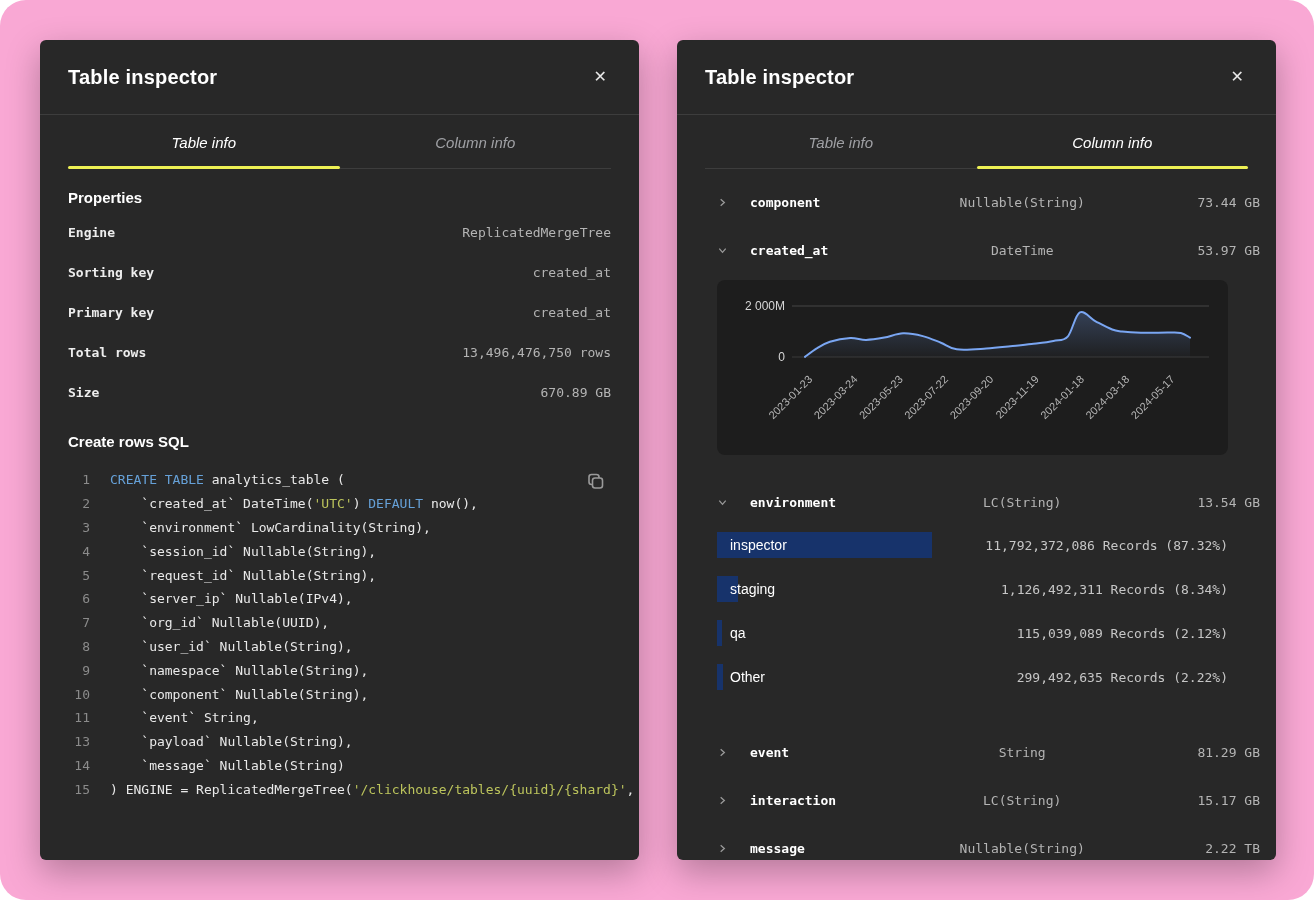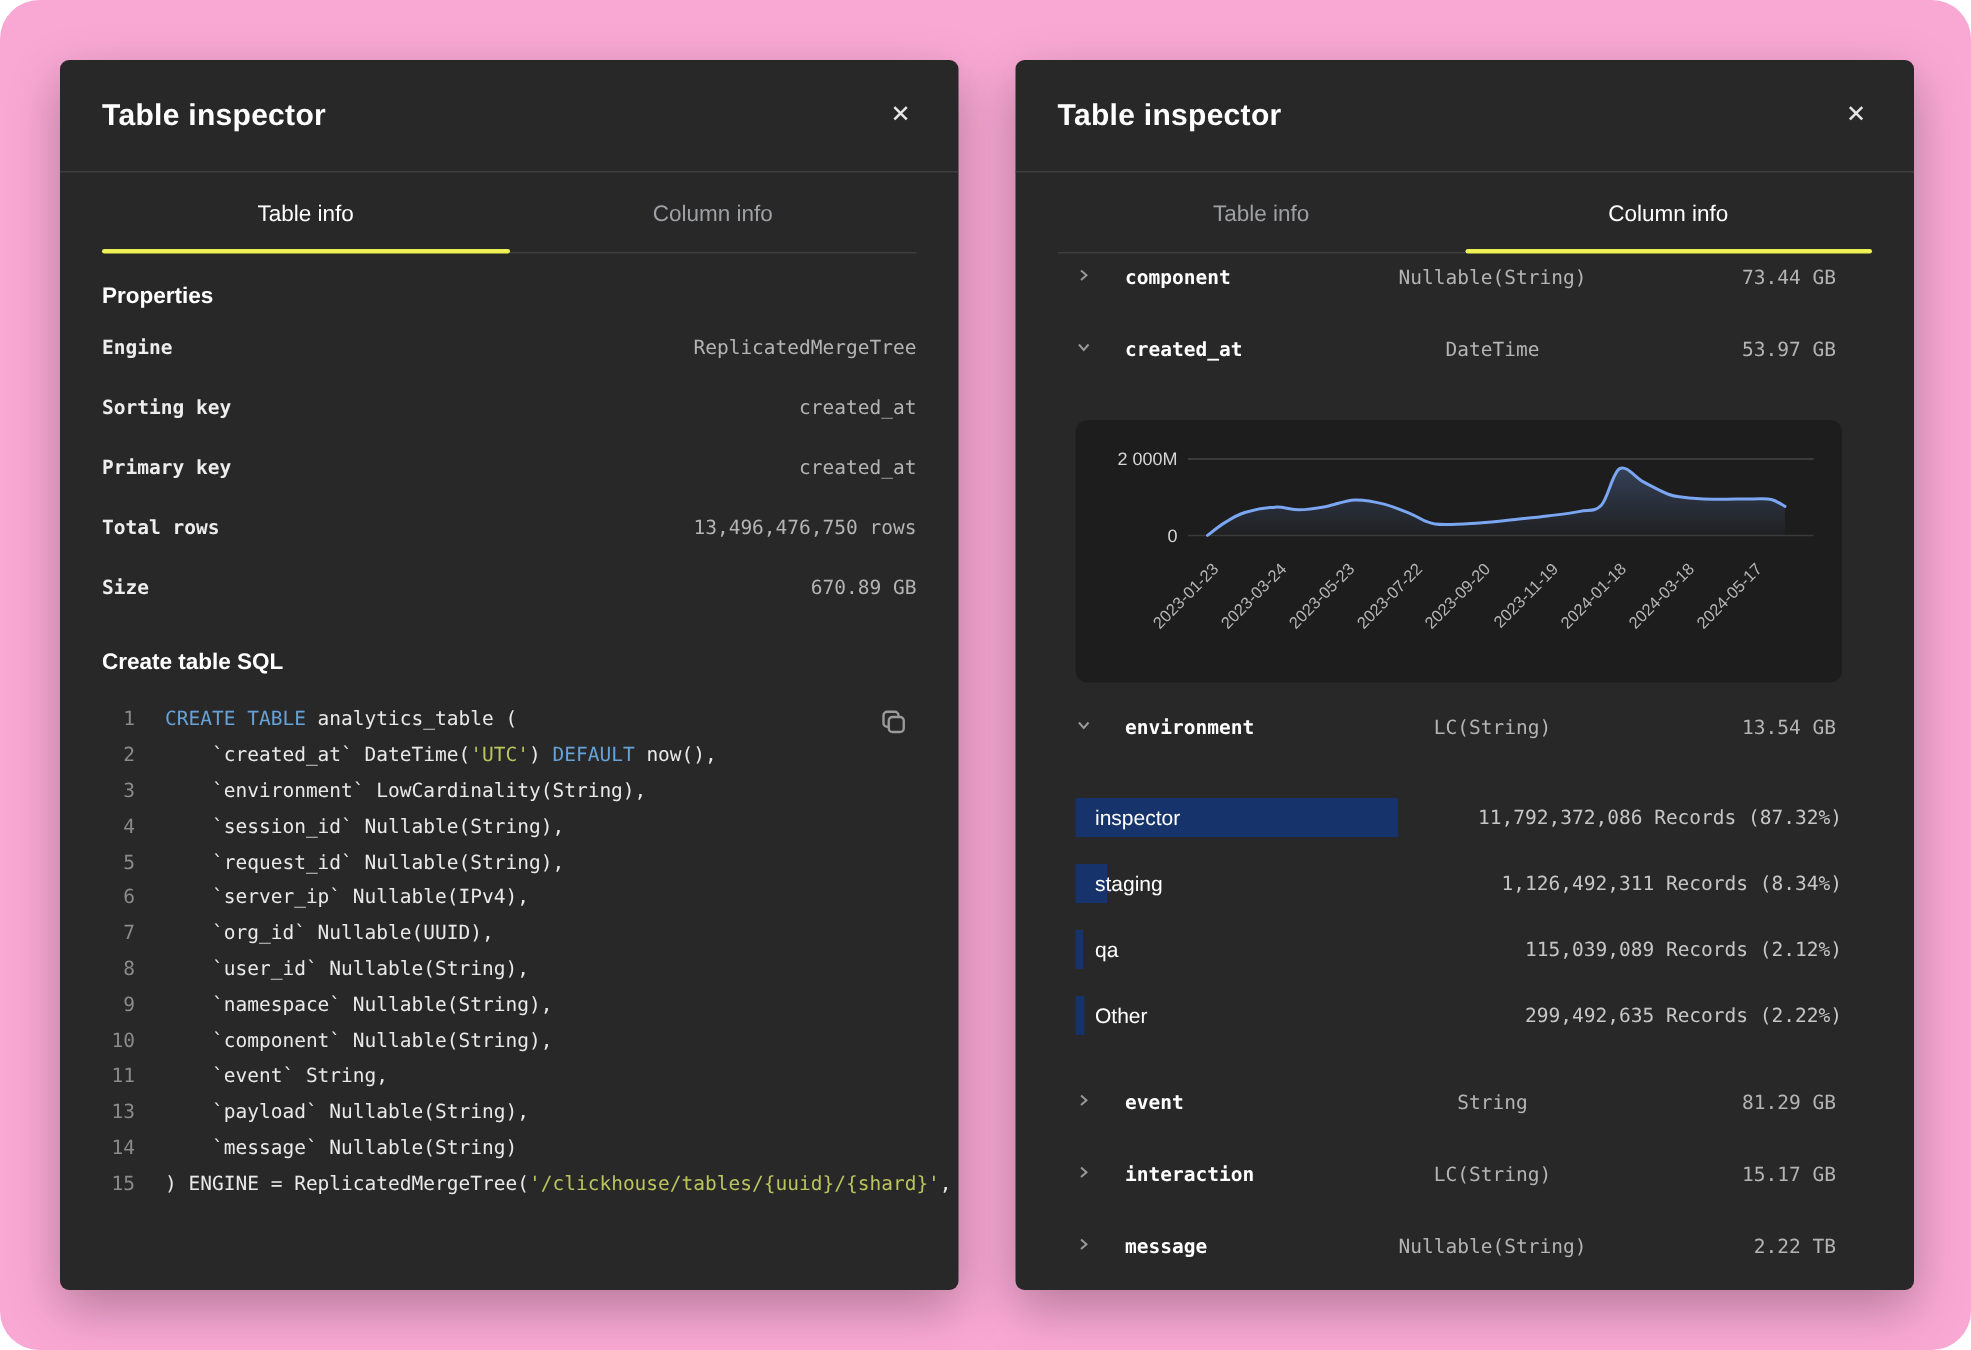--- a/index.html
+++ b/index.html
@@ -9,21 +9,21 @@
          overflow:hidden;box-shadow:0 12px 34px rgba(0,0,0,.28);}
   .panel.left{left:40px;}
   .panel.right{left:677px;}
 
   .panel-header{height:75px;display:flex;align-items:center;justify-content:space-between;
                 padding:0 28px;border-bottom:1px solid #3d3d3d;box-sizing:border-box;}
   .panel-title{color:#fff;font-size:20px;font-weight:bold;letter-spacing:.2px;}
   .close-btn{color:#e8e8e8;font-size:16px;line-height:1;cursor:pointer;background:none;border:none;
              padding:4px;font-family:"Liberation Sans",sans-serif;}
 
-  .tabs{display:flex;padding:0 28px;height:54px;box-sizing:border-box;}
+  .tabs{display:flex;padding:0 28px;height:54px;box-sizing:border-box;font-style:italic;}
   .tab{flex:1;display:flex;align-items:center;justify-content:center;font-size:15px;color:#9fa0a4;
        position:relative;cursor:pointer;}
   .tab::after{content:"";position:absolute;left:0;right:0;bottom:0;height:1px;background:#3d3d3d;}
   .tab.active{color:#fff;}
   .tab.active::after{height:3px;background:#eef154;border-radius:2px;}
 
   .content{padding:0 28px;}
   .section-heading{color:#fff;font-size:15px;font-weight:bold;margin:20px 0 6px 0;}
   .prop-row{display:flex;justify-content:space-between;align-items:center;height:40px;}
   .prop-label{font-family:"DejaVu Sans Mono",monospace;font-size:13px;font-weight:bold;color:#ededed;}
@@ -31,21 +31,21 @@
 
   .sql-block{position:relative;margin-top:18px;}
   .copy-btn{position:absolute;top:2px;right:4px;background:none;border:none;cursor:pointer;padding:2px;}
   .sql-line{display:flex;height:23.8px;align-items:center;white-space:pre;}
   .sql-num{width:22px;text-align:right;margin-right:20px;color:#8b8b8b;
            font-family:"DejaVu Sans Mono",monospace;font-size:13px;flex:none;}
   .sql-code{font-family:"DejaVu Sans Mono",monospace;font-size:13px;color:#e9e9e9;}
   .tok-kw{color:#66a1d8;}
   .tok-str{color:#bcc45c;}
 
-  .col-row{display:flex;align-items:flex-start;height:48px;padding:0 52px 0 40px;cursor:pointer;}
+  .col-row{display:flex;align-items:center;height:48px;padding:0 16px 0 40px;cursor:pointer;}
   .col-chevron{width:33px;flex:none;display:flex;align-items:center;}
   .col-name{flex:1.05;font-family:"DejaVu Sans Mono",monospace;font-size:13px;font-weight:bold;color:#fff;}
   .col-type{flex:1;text-align:center;font-family:"DejaVu Sans Mono",monospace;font-size:13px;color:#b4b4b4;}
   .col-size{width:150px;text-align:right;font-family:"DejaVu Sans Mono",monospace;font-size:13px;color:#b4b4b4;flex:none;}
 
   .chart-card{margin:6px 48px 23px 40px;height:175px;background:#1d1d1d;border-radius:8px;overflow:hidden;}
 
   .bars-wrap{padding:6px 48px 20px 40px;}
   .bar-row{display:flex;align-items:center;height:26px;margin-bottom:18px;}
   .bar-left{position:relative;flex:1;height:26px;}
@@ -86,21 +86,21 @@
           </div>
           <div class="prop-row">
             <span class="prop-label">Total rows</span>
             <span class="prop-value">13,496,476,750 rows</span>
           </div>
           <div class="prop-row">
             <span class="prop-label">Size</span>
             <span class="prop-value">670.89 GB</span>
           </div>
         </div>
-      <div class="section-heading" style="margin-top:21px;">Create table SQL</div>
+      <div class="section-heading" style="margin-top:21px;">Create rows SQL</div>
       <div class="sql-block">
         <button class="copy-btn">
           <svg width="19" height="19" viewBox="0 0 19 19">
             <rect x="3" y="2.5" width="10" height="10" rx="2.5" fill="none" stroke="#9a9a9a" stroke-width="1.6"></rect>
             <rect x="6.5" y="6" width="10" height="10" rx="2.5" fill="#282828" stroke="#9a9a9a" stroke-width="1.6"></rect>
           </svg>
         </button>
         <div id="sql-lines">
             <div class="sql-line"><span class="sql-num">1</span><span class="sql-code"><span class="tok-kw">CREATE TABLE</span><span> analytics_table (</span></span></div>
             <div class="sql-line"><span class="sql-num">2</span><span class="sql-code"><span>    `created_at` DateTime(</span><span class="tok-str">'UTC'</span><span>) </span><span class="tok-kw">DEFAULT</span><span> now(),</span></span></div>

